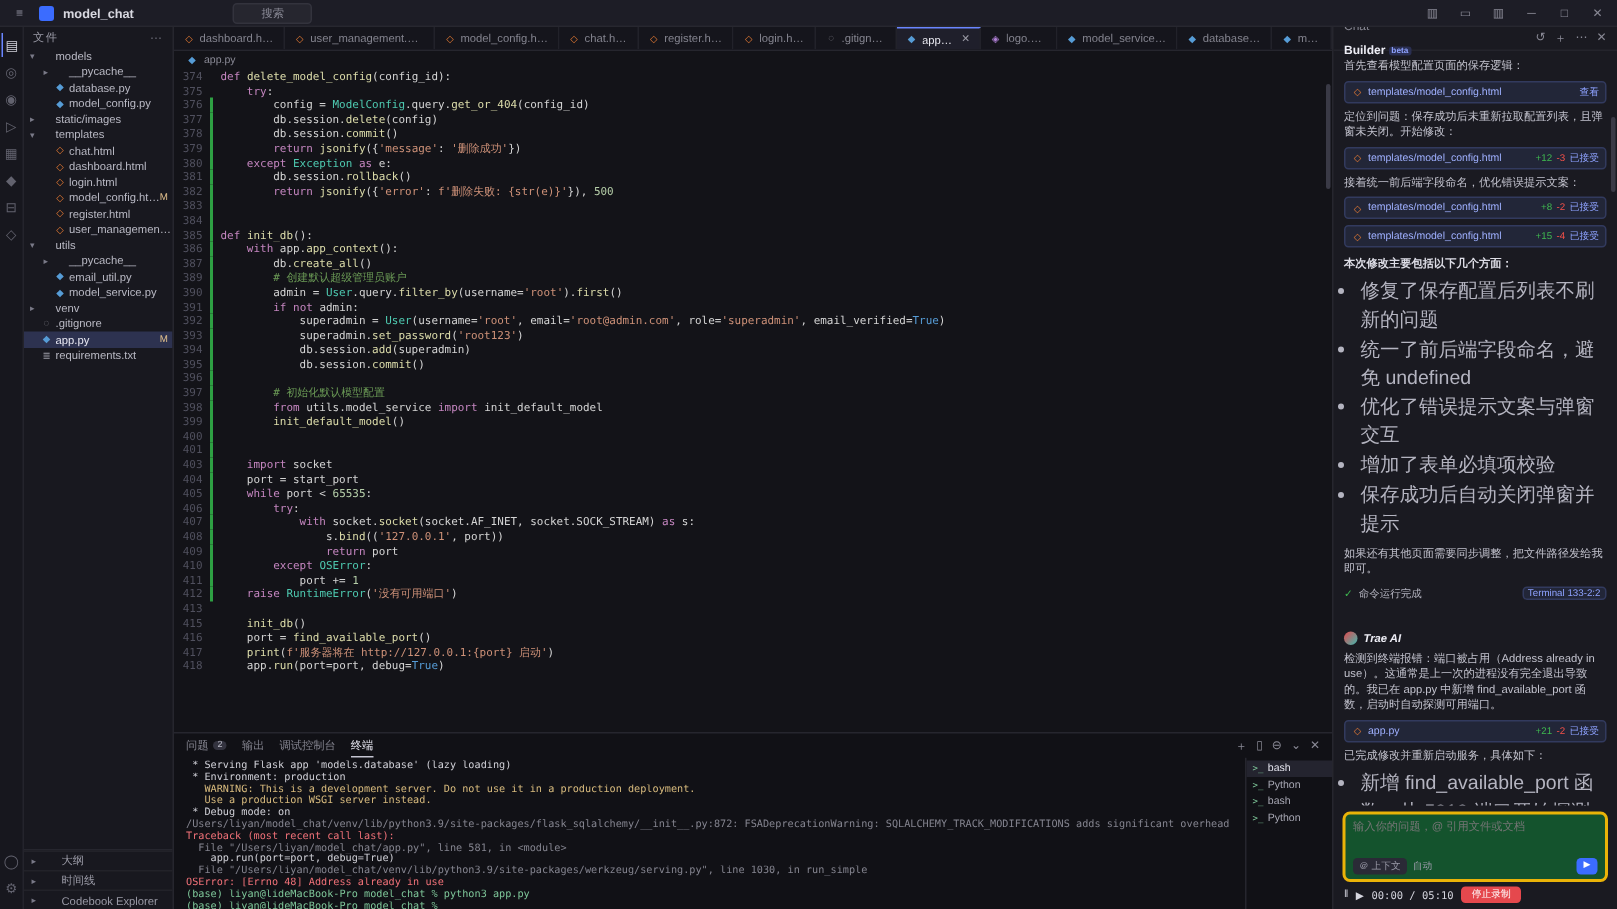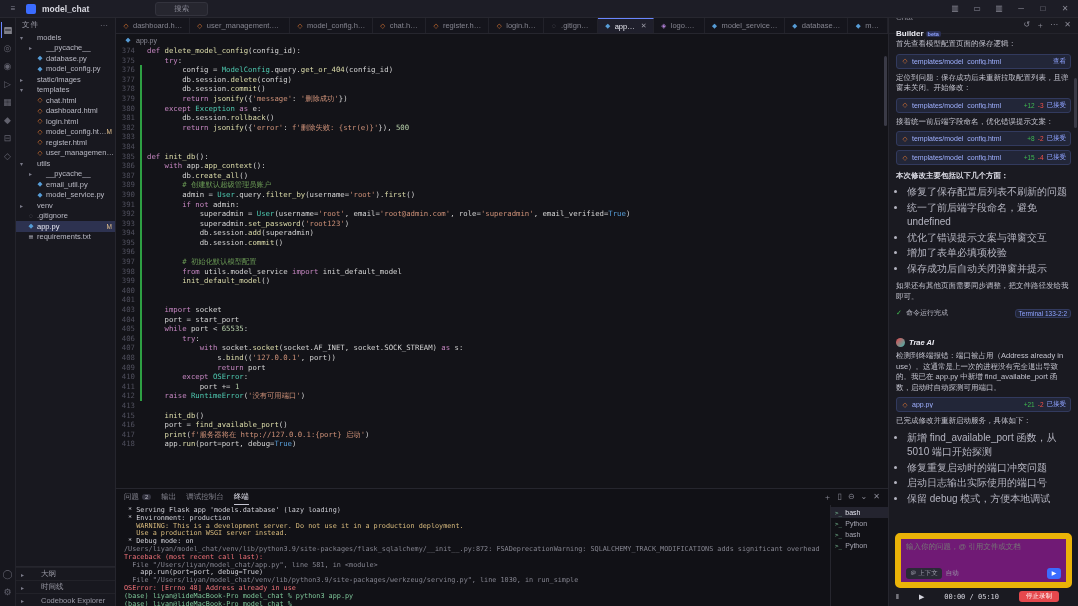--- a/index.html
+++ b/index.html
@@ -73,42 +73,42 @@
   
   .chatpanel { position:absolute; top:18px; right:0; bottom:0; width:190px; background:#1a1a21; border-left:1px solid #26262e; display:flex; flex-direction:column; z-index:3; }
   .chathead { height:16px; display:flex; align-items:center; gap:7px; padding:0 7px; border-bottom:1px solid #24242c; flex:0 0 auto; }
   .ctab { font-size:8px; color:#84848f; display:flex; align-items:center; gap:2px; cursor:default; }
   .ctab.active { color:#ededf5; font-weight:bold; }
   .beta { background:#2a2f52; color:#8ea2ff; font-size:5.5px; border-radius:2px; padding:0 2px; }
   .chat-icons { margin-left:auto; display:flex; gap:6px; color:#8a8a96; font-size:8px; }
   .chat-messages { flex:1 1 auto; overflow:hidden; padding:5px 7px; display:flex; flex-direction:column; gap:4px; }
   .msg-p { font-size:7.5px; line-height:1.4; color:#c2c2cd; }
   .msg-h { font-size:7.5px; color:#dddde6; font-weight:bold; margin-top:2px; }
-  .msg-list { margin-left:11px; font-size:10px; line-height:1.45; color:#b4b4c0; }
+  .msg-list { margin-left:11px; font-size:13px; line-height:1.45; color:#b4b4c0; }
   .msg-list li { margin-bottom:1px; }
   .chip { display:flex; align-items:center; gap:3px; background:#222638; border:1px solid #323a5e; border-radius:3px; padding:2px 4px; font-size:7px; cursor:default; }
   .chip-path { color:#9fb0ff; overflow:hidden; text-overflow:ellipsis; white-space:nowrap; flex:1 1 auto; }
   .meta { font-size:6.5px; }
   .meta.add{color:#3fb950}.meta.del{color:#f85149}
   .chip-action { color:#8ea2ff; font-size:6.5px; flex:0 0 auto; }
   .task { display:flex; align-items:center; gap:4px; font-size:7px; color:#b4b4c0; margin-top:2px; }
   .tic { color:#3fb950; font-size:7px; }
   .task-ref { margin-left:auto; background:#222638; border:1px solid #323a5e; color:#8ea2ff; border-radius:3px; padding:0 3px; font-size:6.5px; }
   .agent { display:flex; align-items:center; gap:4px; margin-top:16px;font-style:italic; }
   .avatar { width:9px; height:9px; border-radius:50%; background:linear-gradient(135deg,#e5484d,#3fb9b0); }
   .agent-name { font-size:7.5px; color:#ededf5; font-weight:bold; }
   .chat-scroll { position:absolute; right:1px; top:60px; width:3px; height:50px; background:#3a3a46; border-radius:2px; }
 
-  .chat-input { flex:0 0 auto; margin:4px 6px 2px 6px; background:#701a75; border:6px solid #eab308; border-radius:5px; padding:3px 5px; }
+  .chat-input { flex:0 0 auto; margin:4px 6px 2px 6px; background:#14532d; border:2px solid #eab308; border-radius:5px; padding:3px 5px; }
   .chat-input textarea { width:100%; height:22px; background:transparent; border:none; resize:none; outline:none; color:#d5d5de; font-size:7.5px; font-family:"Liberation Sans",sans-serif; }
   .input-toolbar { display:flex; align-items:center; gap:4px; margin-top:2px; }
   .ctx-chip { background:#2a2a36; border-radius:3px; color:#9a9aa8; font-size:6.5px; padding:1px 4px; }
   .model-pill { color:#9a9aa8; font-size:6.5px; }
   .send-btn { margin-left:auto; width:14px; height:11px; border-radius:3px; background:#3b6cff; color:#fff; font-size:6px; text-align:center; line-height:11px; }
-  .recorder { flex:0 0 auto; height:16px; display:flex; align-items:center; justify-content:space-between; gap:5px; padding:0 19px 3px 7px; }
+  .recorder { flex:0 0 auto; height:16px; display:flex; align-items:center; justify-content:flex-start; gap:5px; padding:0 19px 3px 7px; }
   .rec-ctl { color:#d5d5de; font-size:7px; }
   .rec-time { color:#d5d5de; font-size:7px; font-family:"DejaVu Sans Mono",monospace; }
   .stop-btn { background:#e5484d; color:#fff; border:none; border-radius:3px; font-size:6.5px; padding:1px 7px; font-family:"Liberation Sans",sans-serif; }
 </style>
 </head>
 <body>
 
 <div class="screen">
 
   <div class="titlebar">

